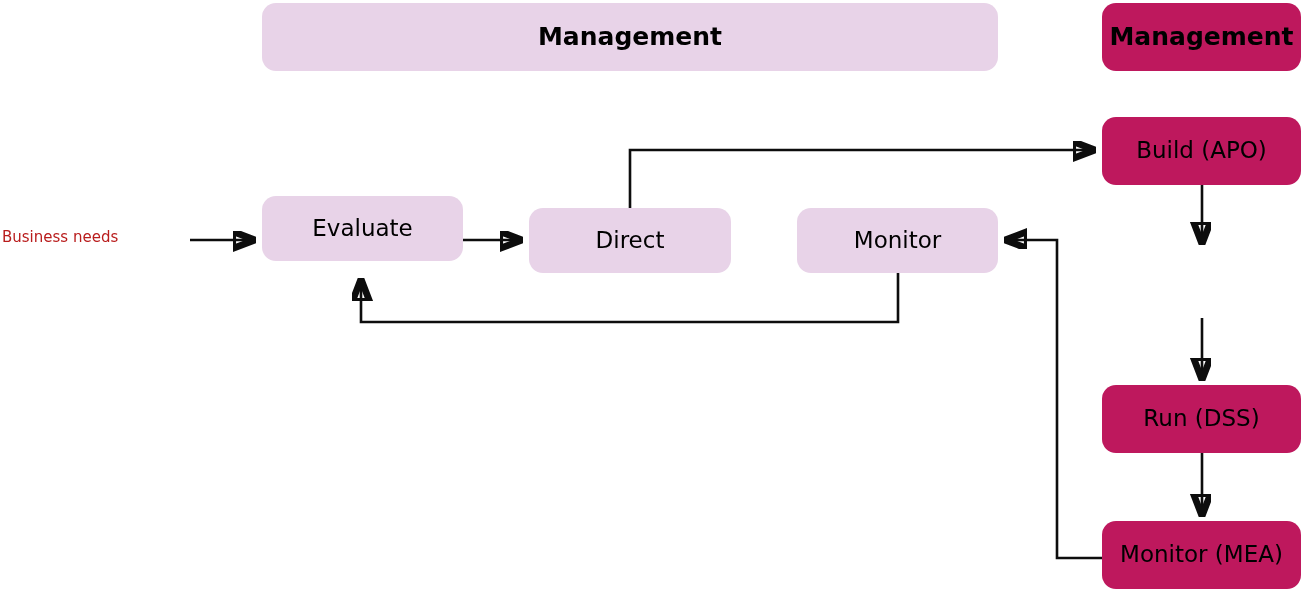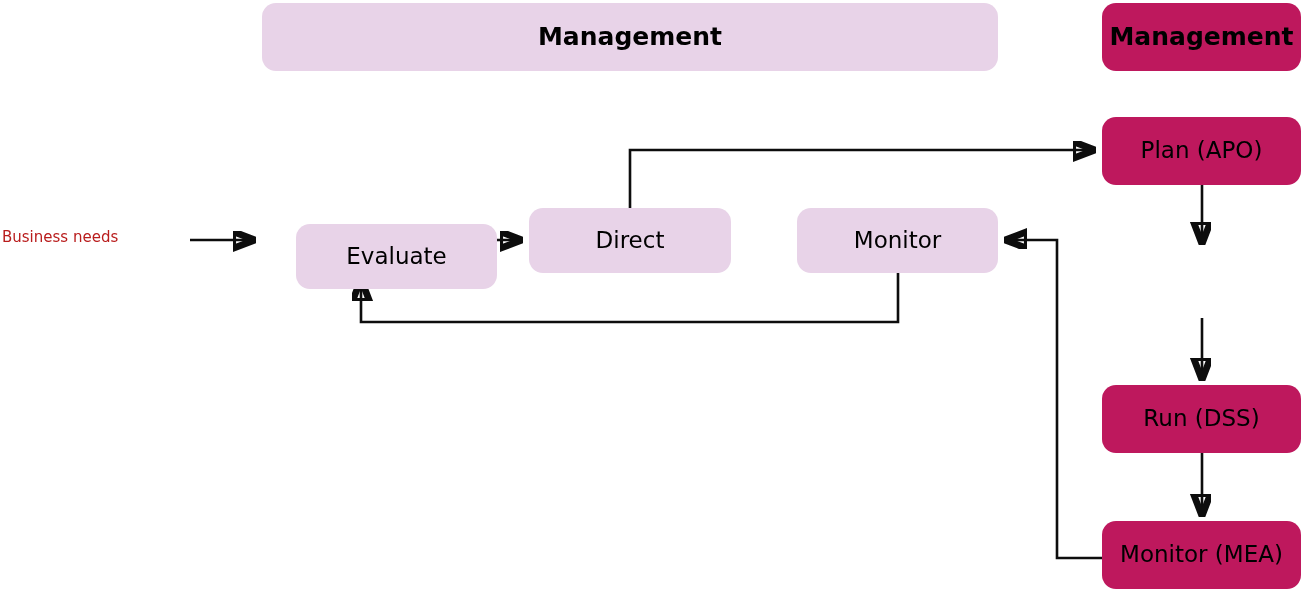--- a/index.html
+++ b/index.html
@@ -98,34 +98,34 @@
   <div class="node gov header" style="left:262px; top:3px; width:736px; height:68px;">
     <span>Management</span>
   </div>
 
   <div class="node mgmt header" style="left:1102px; top:3px; width:199px; height:68px;">
     <span>Management</span>
   </div>
 
   <div class="plain-label" style="left:2px; top:228px;">Business needs</div>
 
-  <div class="node gov process" style="left:262px; top:224px; width:201px; height:65px;margin-left:34px;">
+  <div class="node gov process" style="left:262px; top:196px; width:201px; height:65px;">
     <span>Evaluate</span>
   </div>
 
   <div class="node gov process" style="left:529px; top:208px; width:202px; height:65px;">
     <span>Direct</span>
   </div>
 
   <div class="node gov process" style="left:797px; top:208px; width:201px; height:65px;">
     <span>Monitor</span>
   </div>
 
   <div class="node mgmt process" style="left:1102px; top:117px; width:199px; height:68px;">
-    <span>Plan (APO)</span>
+    <span>Build (APO)</span>
   </div>
 
 
   <div class="node mgmt process" style="left:1102px; top:385px; width:199px; height:68px;text-align:center;">
     <span>Run (DSS)</span>
   </div>
 
   <div class="node mgmt process" style="left:1102px; top:521px; width:199px; height:68px;">
     <span>Monitor (MEA)</span>
   </div>

